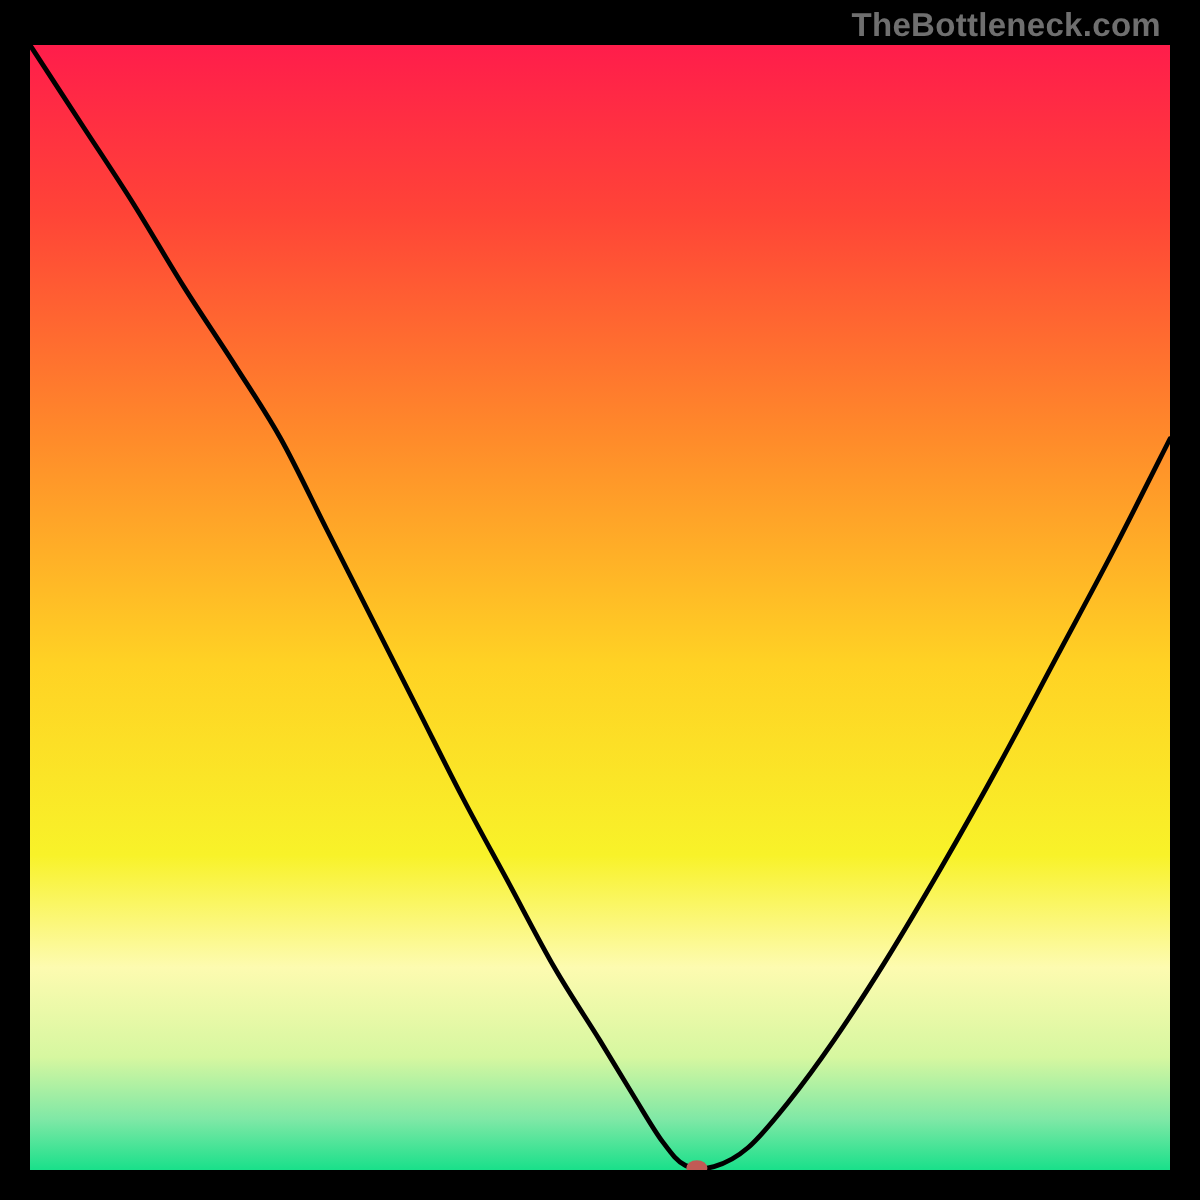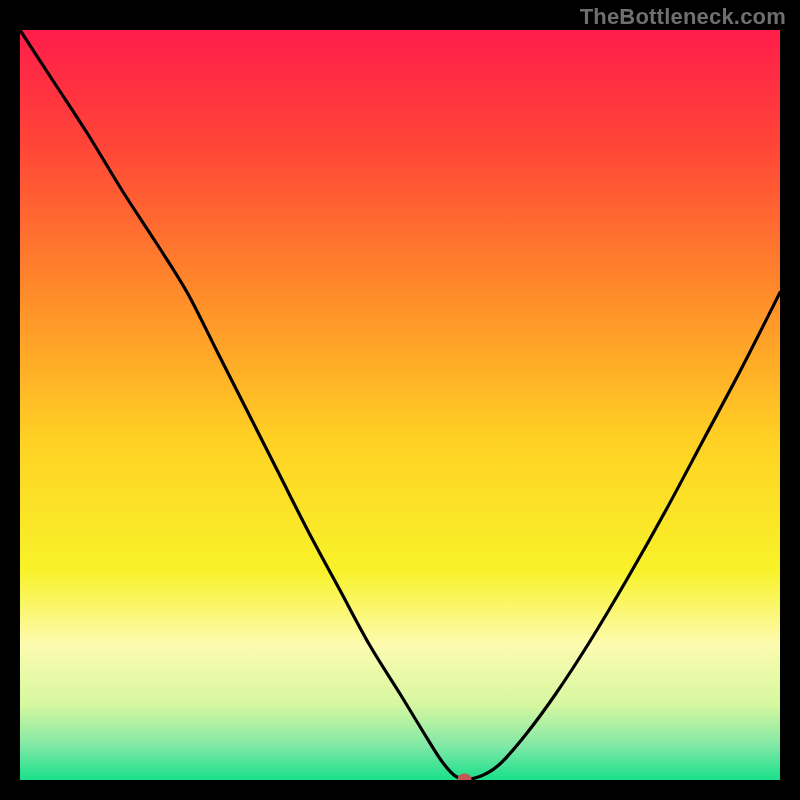--- a/index.html
+++ b/index.html
@@ -6,21 +6,21 @@
   html, body { width: 800px; height: 800px; overflow: hidden; background: #000; }
   .frame {
     width: 800px;
     height: 800px;
     background: #000;
     position: relative;
   }
   .watermark {
     position: absolute;
     top: 4px;
-    right: 14px;
+    right: 26px;
     font-family: Arial, Helvetica, sans-serif;
     font-size: 22px;
     font-weight: bold;
     color: #6f6f6f;
     letter-spacing: 0.2px;
     user-select: none;
   }
   .plot {
     position: absolute;
     left: 20px;

